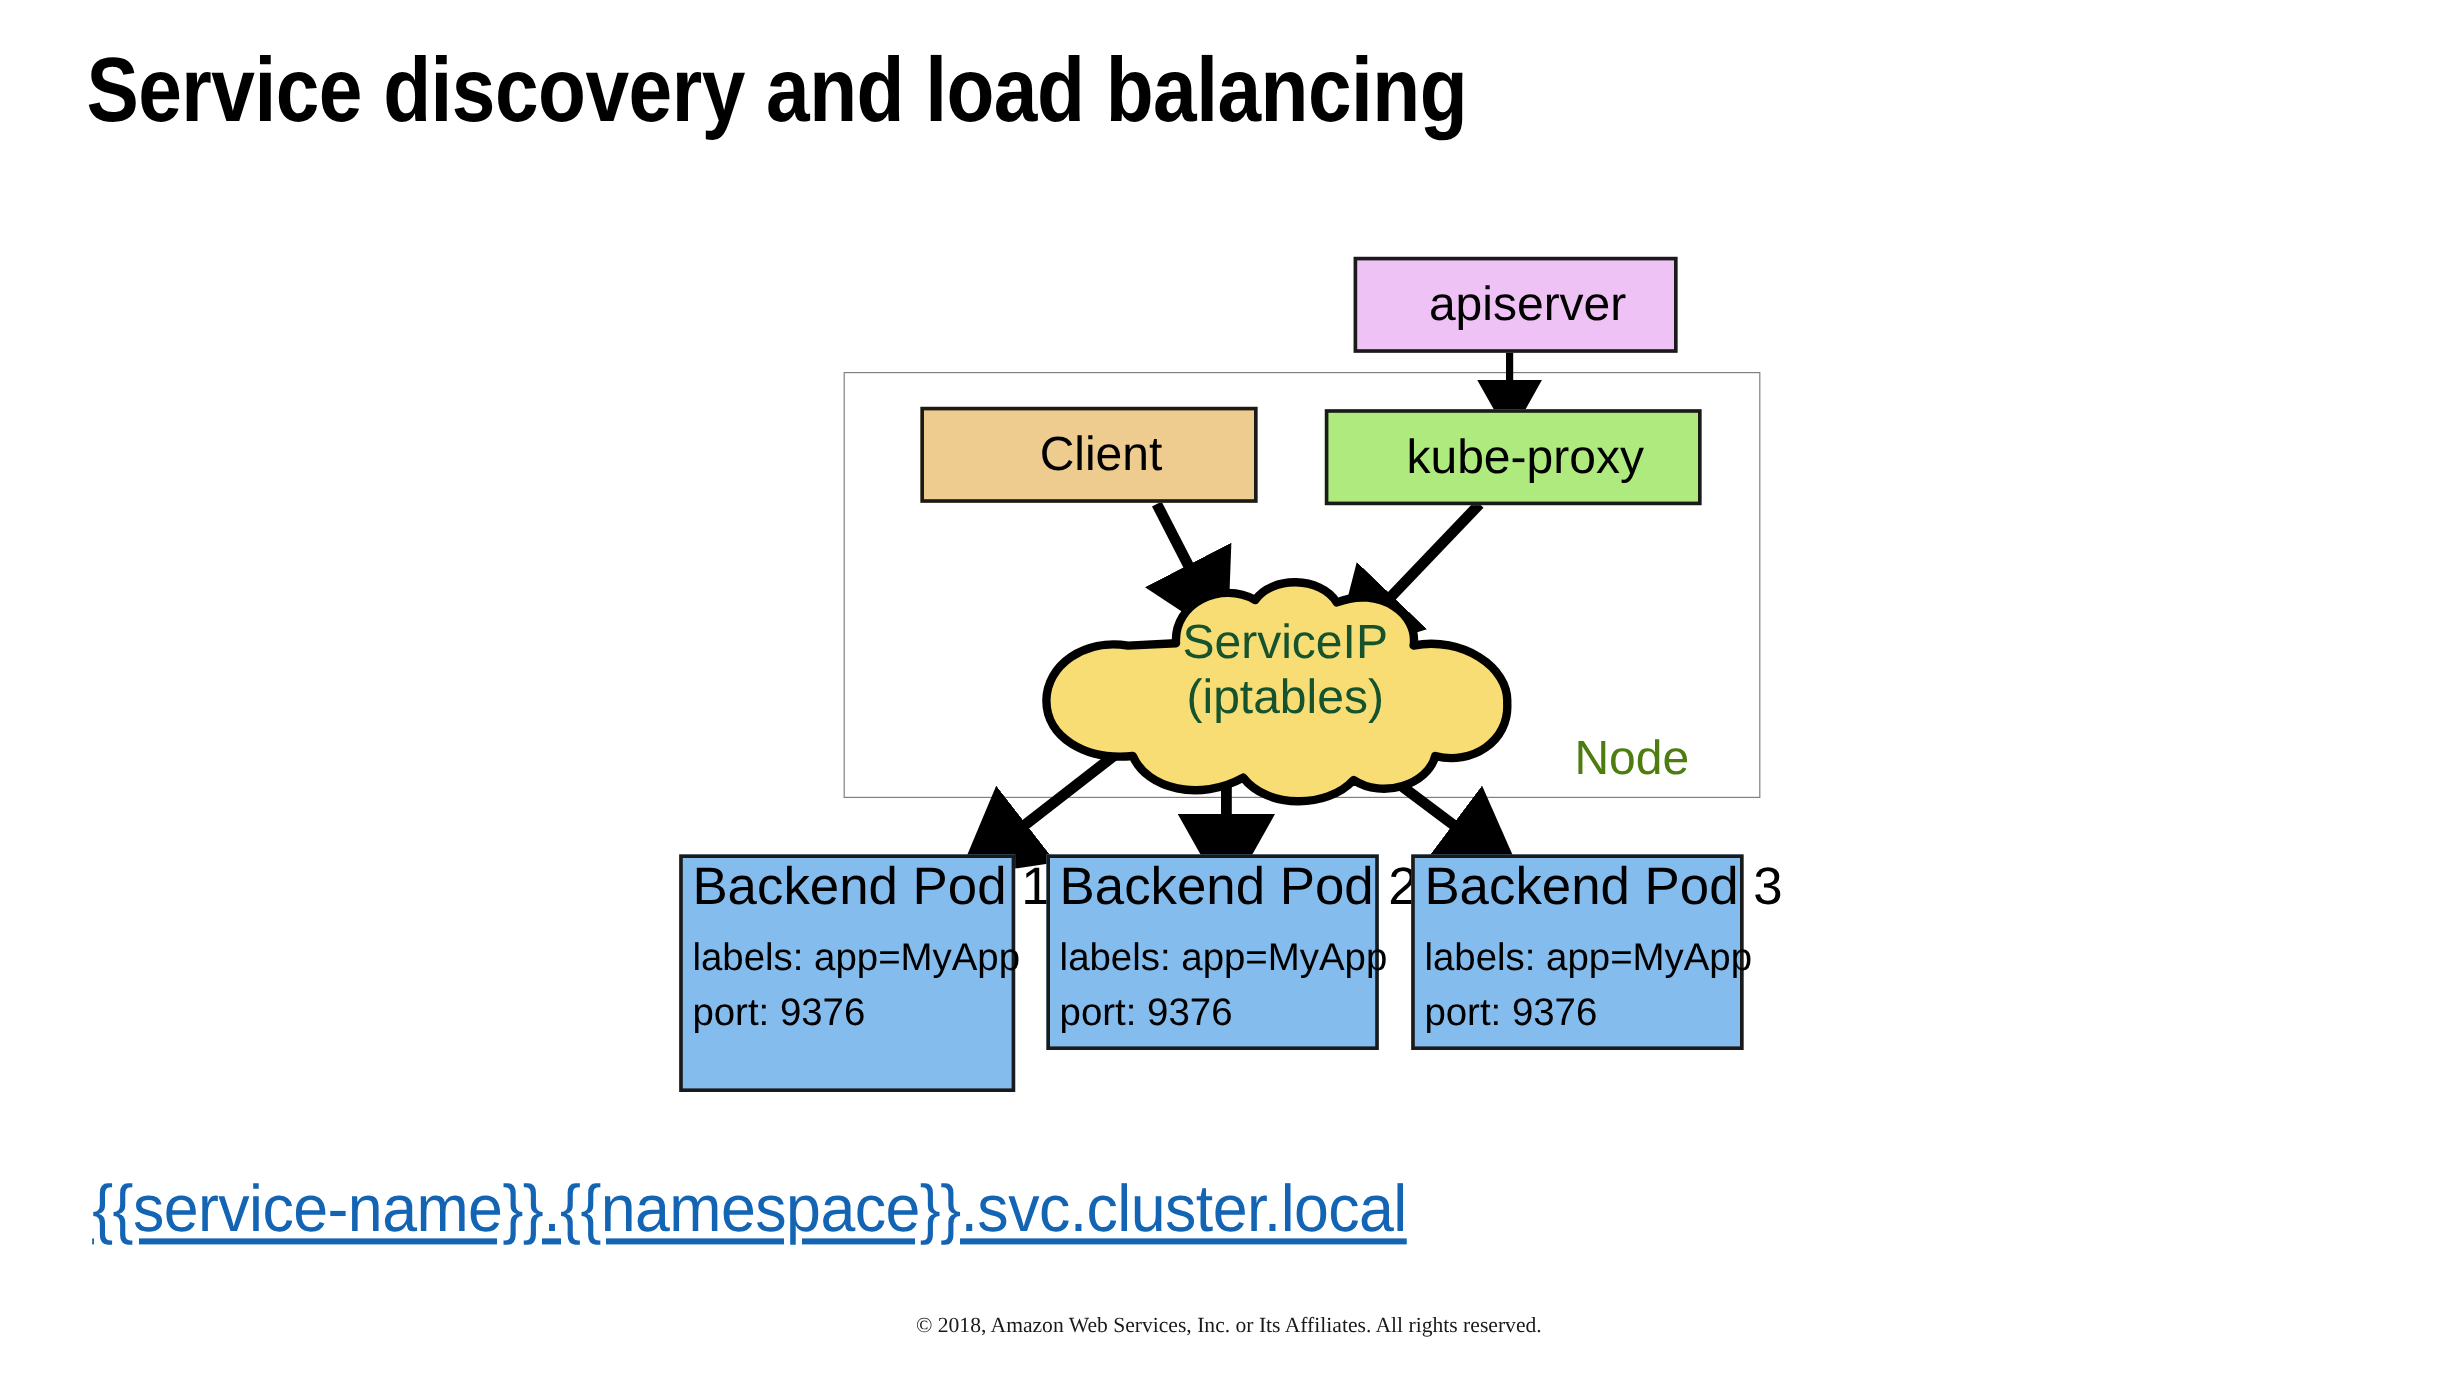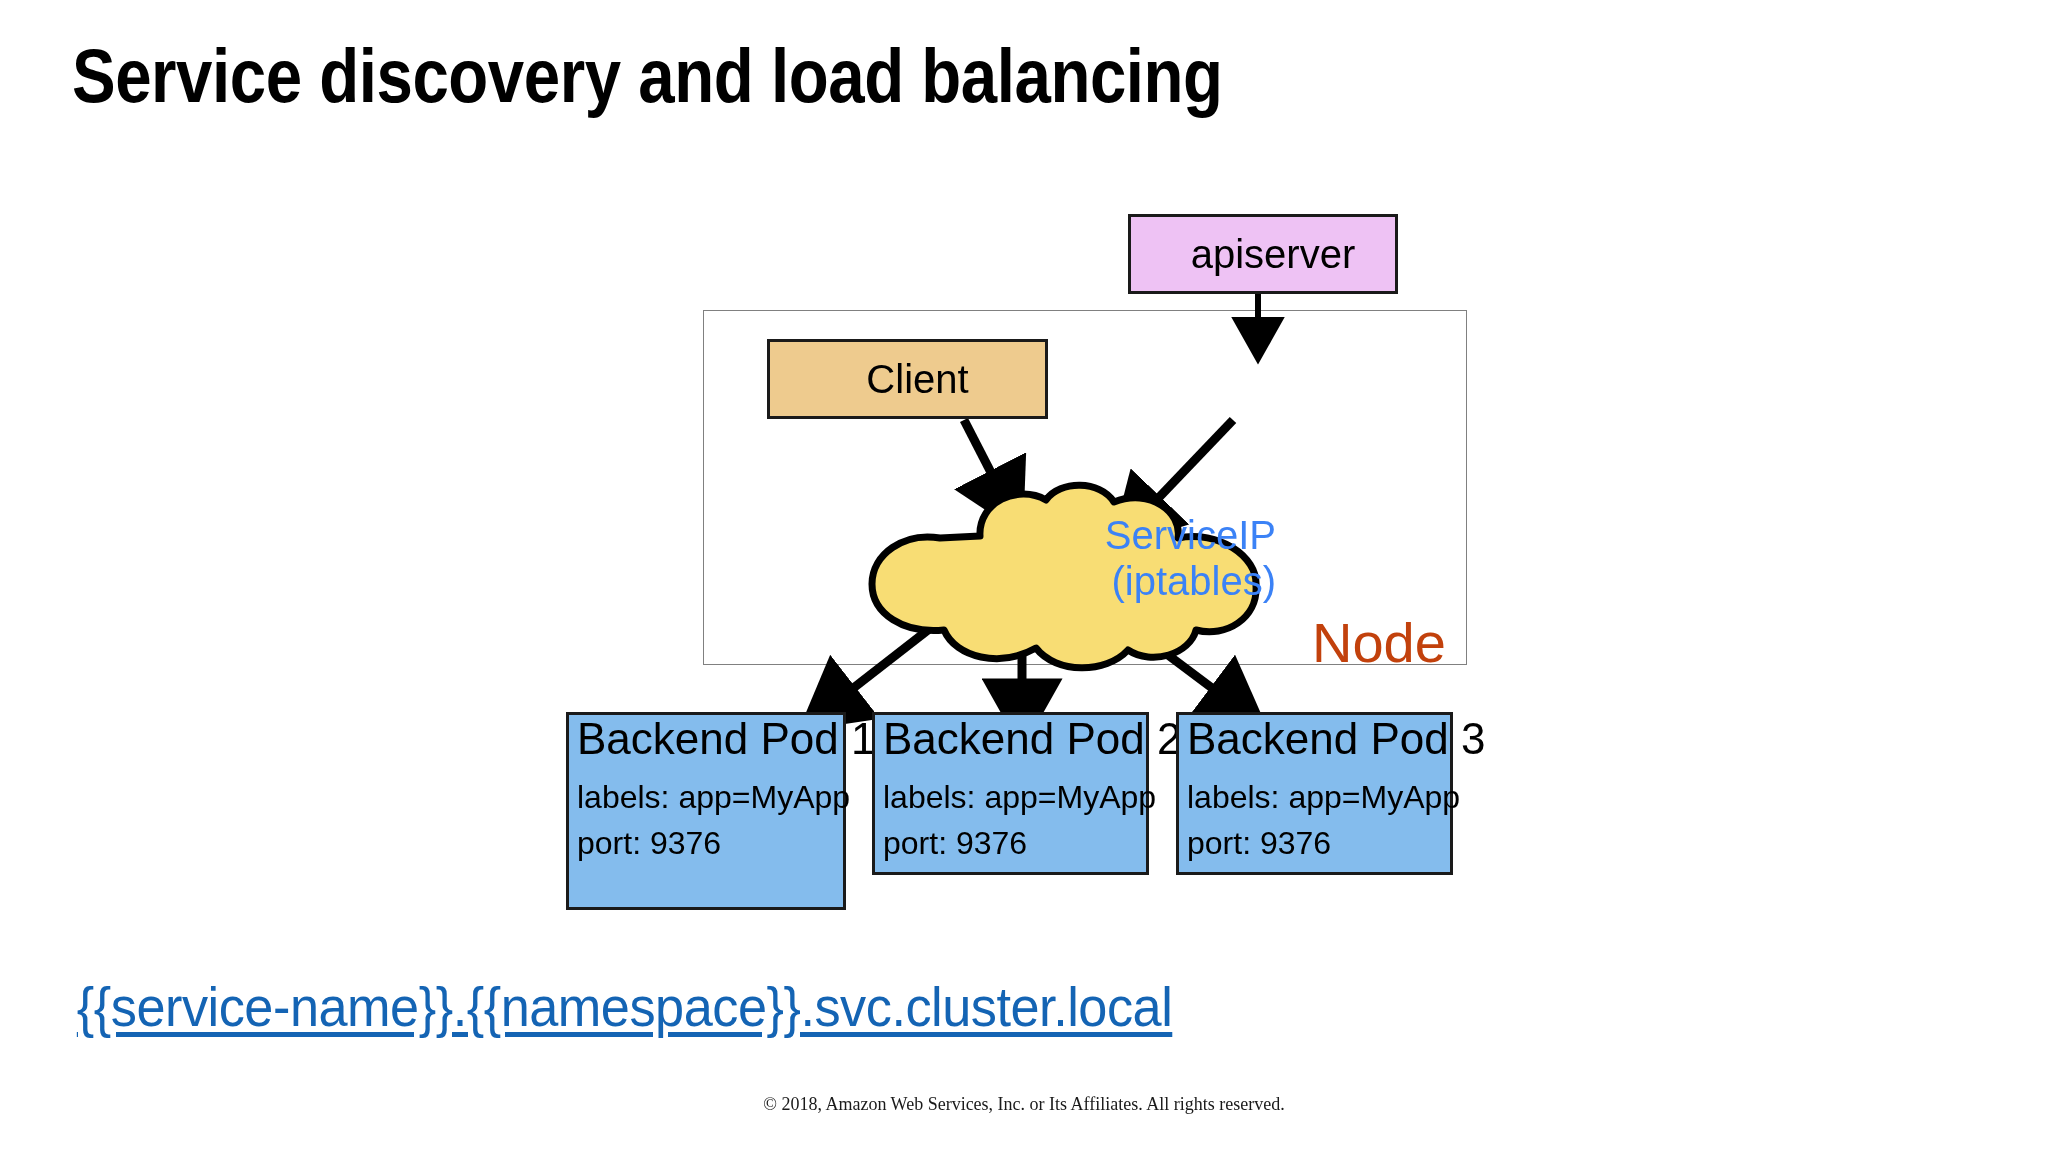--- a/index.html
+++ b/index.html
@@ -49,22 +49,22 @@
 
   
   .node-box {
     position: absolute;
     box-sizing: border-box;
     border: 1px solid #808080;
     background: #ffffff;
   }
   .node-label {
     position: absolute;
-    font-size: 56px;
-    color: #c2410c;
+    font-size: 40px;
+    color: #4d7c0f;
     white-space: nowrap;
   }
 
   .gbox {
     position: absolute;
     box-sizing: border-box;
     border: 3px solid #1a1a1a;
     display: flex;
     align-items: center;
     justify-content: center;
@@ -73,24 +73,24 @@
     white-space: nowrap;
     padding-left: 20px;
   }
   .gbox.apiserver { background: #eec2f4; }
   .gbox.client    { background: #eecb8e; }
   .gbox.proxy     { background: #aeea7e; }
 
   
   .cloud-text {
     position: absolute;
-    text-align: right;
+    text-align: center;
     font-size: 40px;
     line-height: 1.15;
-    color: #3b82f6;
+    color: #14532d;
     white-space: nowrap;
   }
 
   
   .pod {
     position: absolute;
     box-sizing: border-box;
     border: 3px solid #1a1a1a;
     background: #84bced;
     overflow: visible;
@@ -179,20 +179,23 @@
   </svg>
 
   <div class="gbox apiserver" style="left:1128px; top:214px; width:270px; height:80px;">
     <span>apiserver</span>
   </div>
 
   <div class="gbox client" style="left:767px; top:339px; width:281px; height:80px;">
     <span>Client</span>
   </div>
 
+  <div class="gbox proxy" style="left:1104px; top:341px; width:314px; height:80px;">
+    <span>kube-proxy</span>
+  </div>
 
   <svg width="420" height="200" style="left:860px; top:478px;" viewBox="0 0 420 200">
     <path d="M120,58
              C118,24 158,6 186,22
              C200,2 240,2 254,24
              C290,10 322,34 318,60
              C358,52 398,78 396,108
              C398,140 366,160 336,152
              C330,176 292,188 268,172
              C246,196 196,196 176,170

